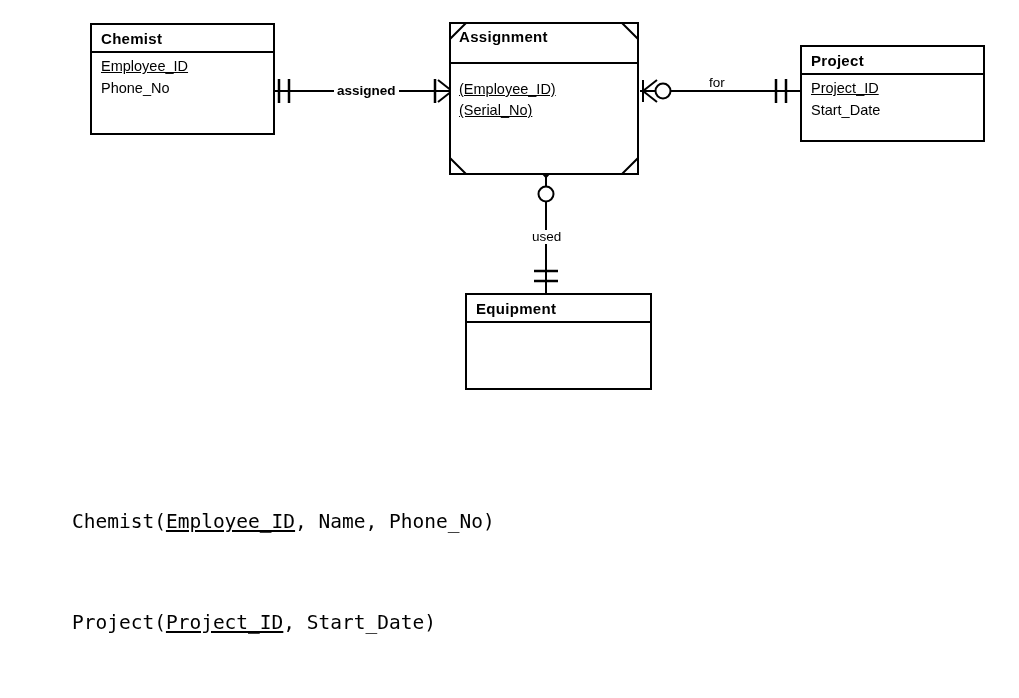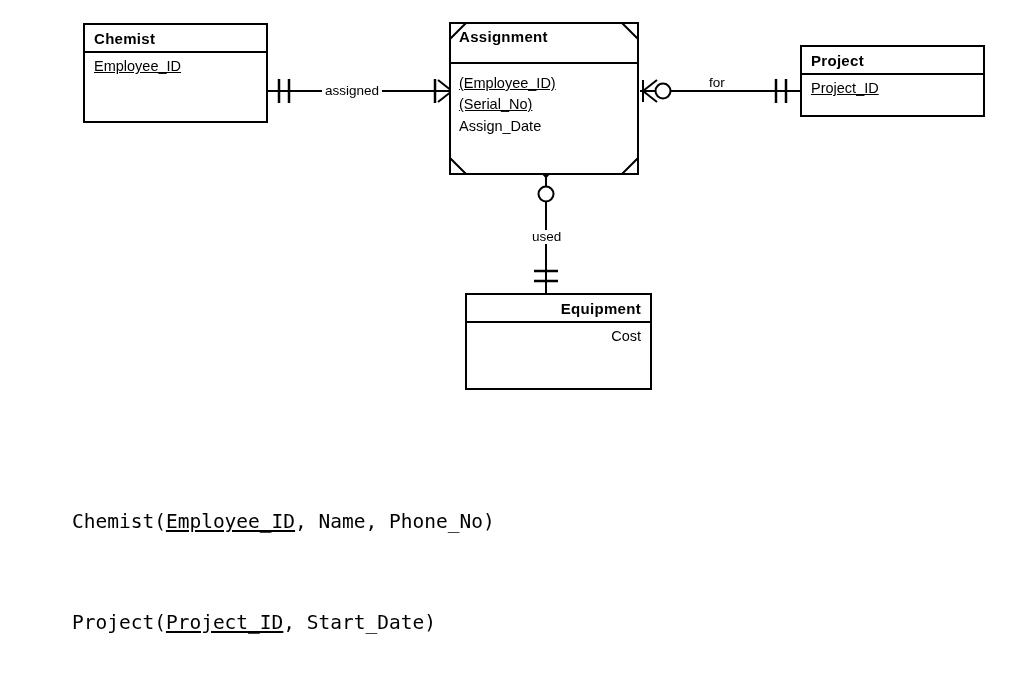--- a/index.html
+++ b/index.html
@@ -123,51 +123,51 @@
     <circle cx="546" cy="194" r="7.5" fill="#ffffff" stroke="#000" stroke-width="2"></circle>
 
     <line x1="534" y1="271" x2="558" y2="271" stroke="#000" stroke-width="2.5"></line>
     <line x1="534" y1="281" x2="558" y2="281" stroke="#000" stroke-width="2.5"></line>
 
     <path d="M466,23 L622,23 L638,39 L638,158 L622,174 L466,174 L450,158 L450,39 Z" fill="#ffffff" stroke="#000" stroke-width="2"></path>
     <rect x="450" y="23" width="188" height="151" fill="none" stroke="#000" stroke-width="2"></rect>
     <line x1="450" y1="63" x2="638" y2="63" stroke="#000" stroke-width="2"></line>
   </svg>
 
-  <div class="entity" style="left:83px; top:23px; width:185px; height:100px;">
+  <div class="entity" style="left:90px; top:23px; width:185px; height:112px;">
     <div class="entity-title">Chemist</div>
     <div class="entity-attrs">
       <div class="attr pk">Employee_ID</div>
+      <div class="attr">Phone_No</div>
     </div>
   </div>
 
   <div class="chamfer-text" style="position:absolute; left:450px; top:23px; width:188px; height:151px;">
     <div class="entity-title" style="height:40px;">Assignment</div>
-    <div class="entity-attrs" style="padding-top:10px;">
+    <div class="entity-attrs" style="padding-top:16px;">
       <div class="attr pk">(Employee_ID)</div>
       <div class="attr pk">(Serial_No)</div>
-      <div class="attr">Assign_Date</div>
     </div>
   </div>
 
-  <div class="entity" style="left:800px; top:45px; width:185px; height:72px;">
+  <div class="entity" style="left:800px; top:45px; width:185px; height:97px;">
     <div class="entity-title">Project</div>
     <div class="entity-attrs">
       <div class="attr pk">Project_ID</div>
+      <div class="attr">Start_Date</div>
     </div>
   </div>
 
-  <div class="entity" style="left:465px; top:293px; width:187px; height:97px;text-align:right;">
+  <div class="entity" style="left:465px; top:293px; width:187px; height:97px;">
     <div class="entity-title">Equipment</div>
     <div class="entity-attrs">
-      <div class="attr">Cost</div>
     </div>
   </div>
 
-  <div class="rel-label" style="left:322px; top:84px;">assigned</div>
+  <div class="rel-label" style="left:334px; top:84px;font-weight:bold;">assigned</div>
   <div class="rel-label" style="left:706px; top:76px;">for</div>
   <div class="rel-label" style="left:521px; top:230px;margin-left:8px;">used</div>
 </div>
 
 <div id="schema-block">
   <div class="line"><span>Chemist(</span><u>Employee_ID</u><span>, Name, Phone_No)</span></div>
   <div class="line"><span>Project(</span><u>Project_ID</u><span>, Start_Date)</span></div>
   
   
   

